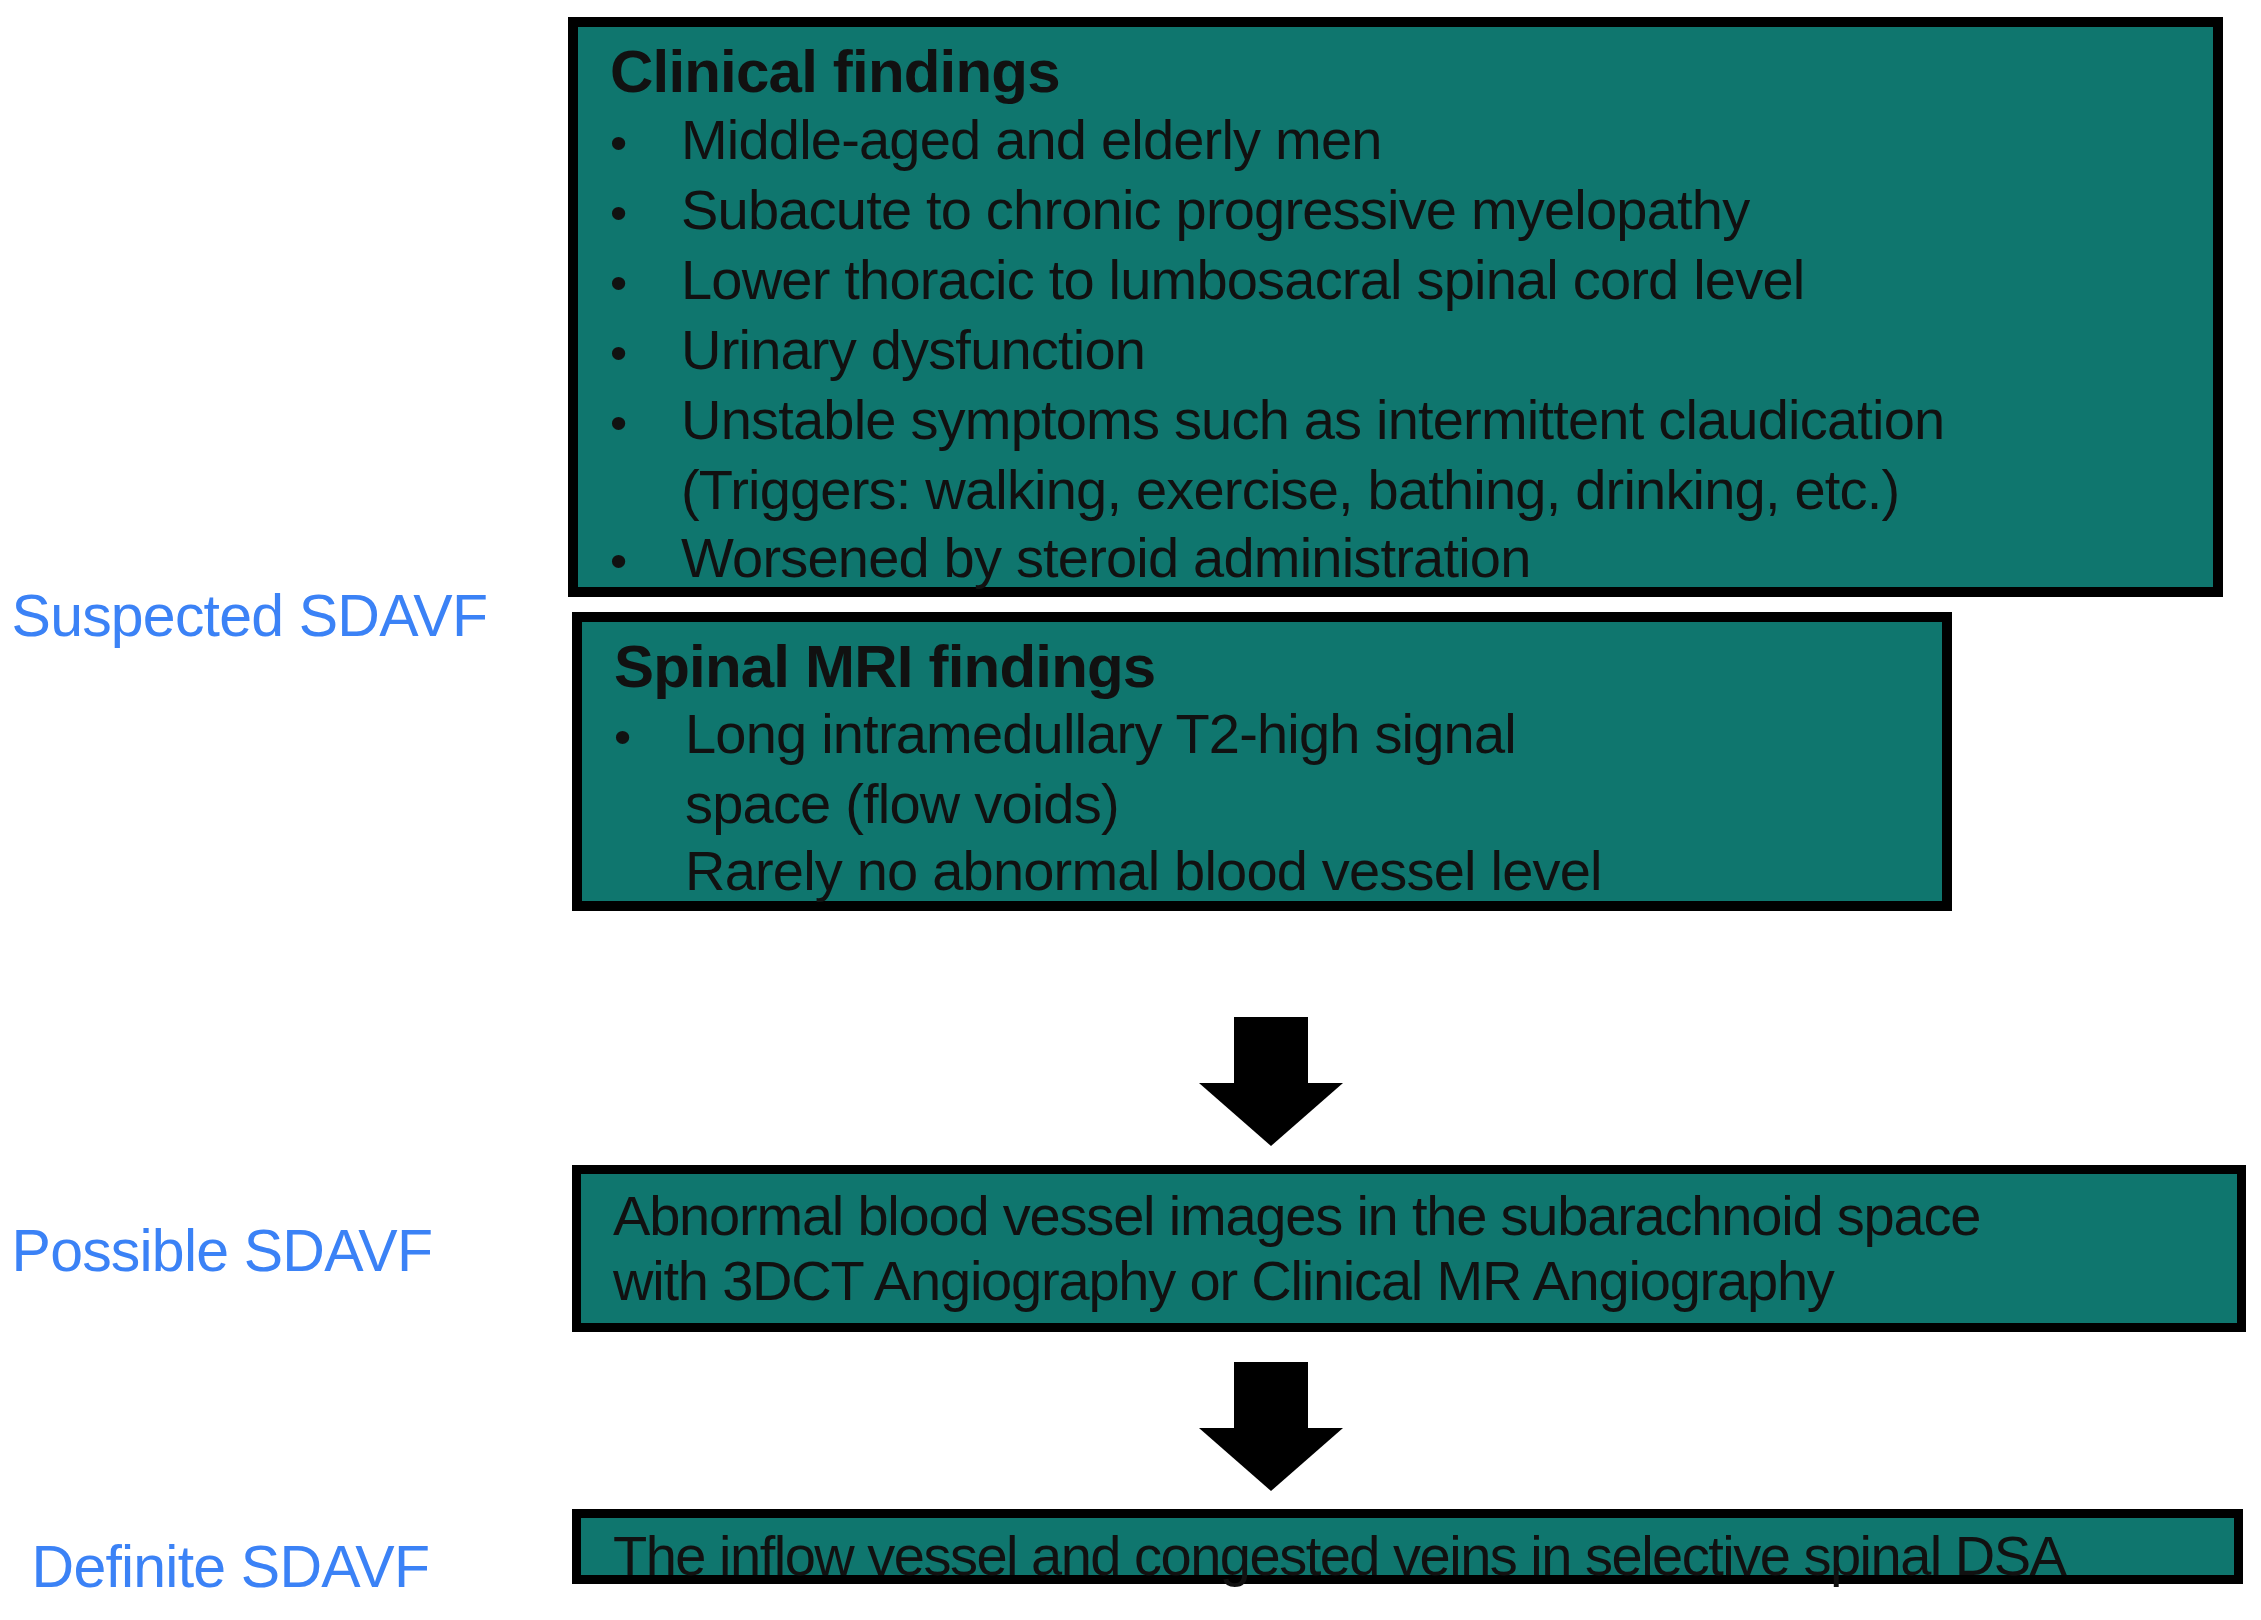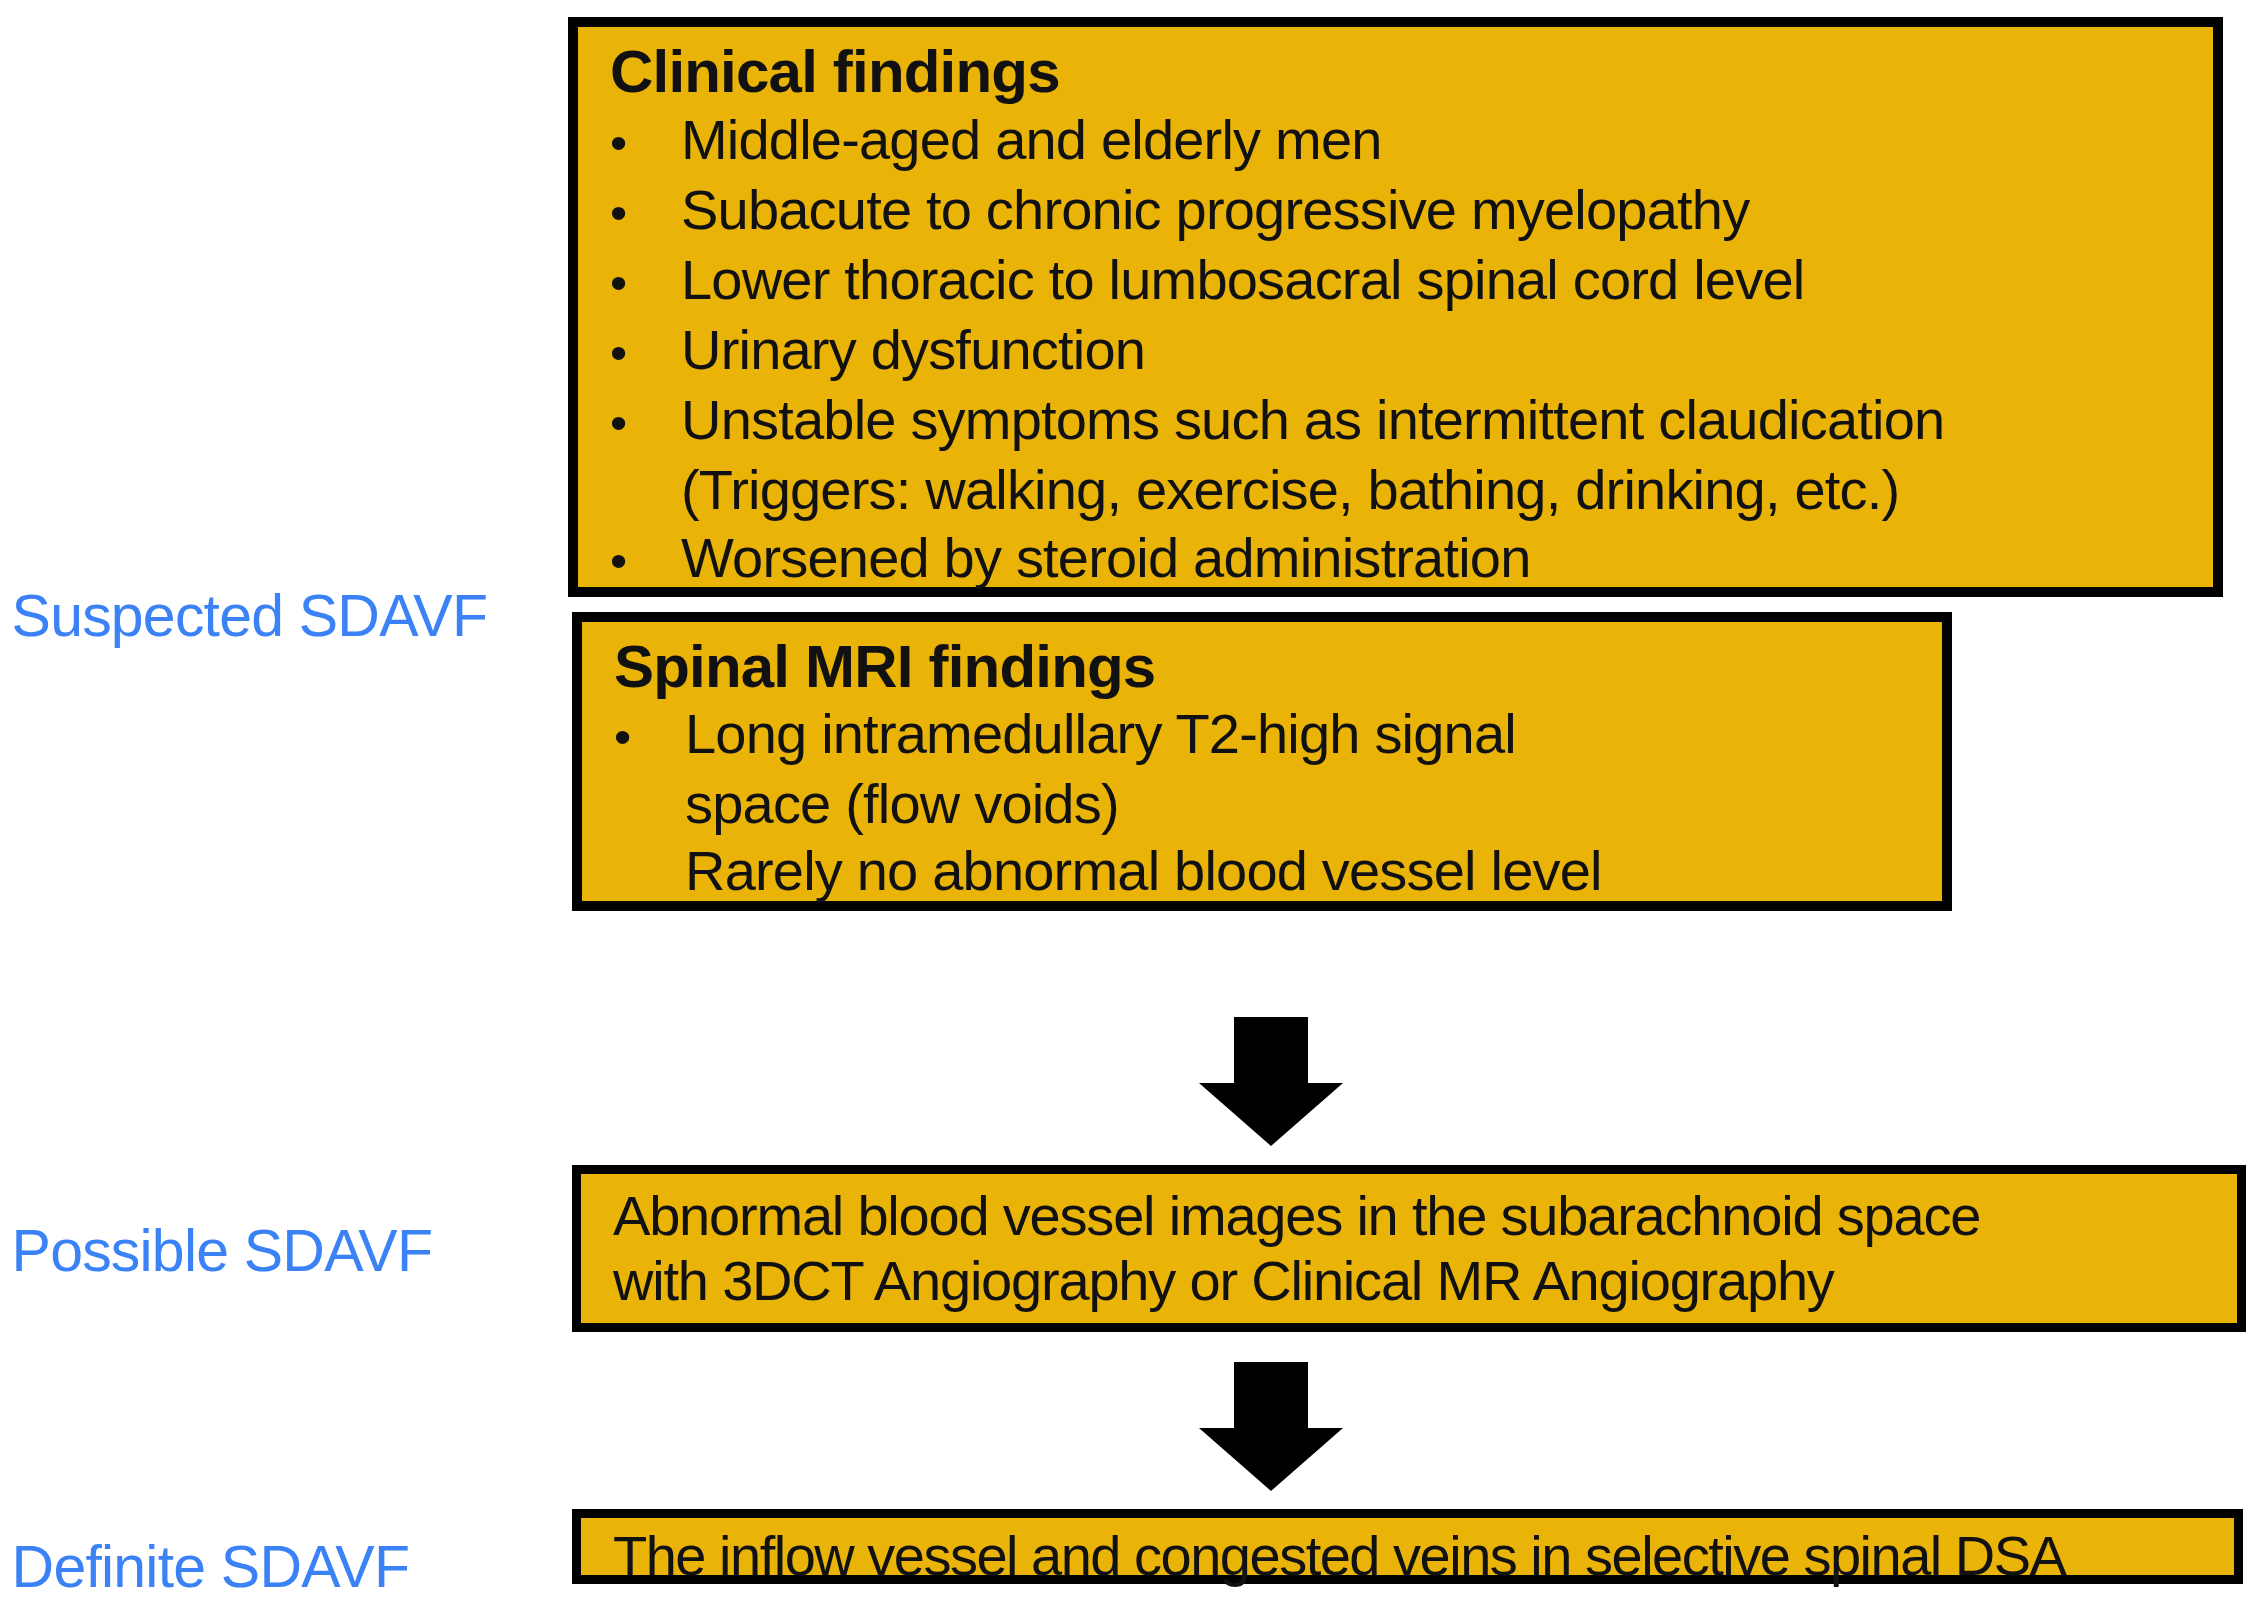--- a/index.html
+++ b/index.html
@@ -14,21 +14,21 @@
     background: #ffffff;
     font-family: "Liberation Sans", "DejaVu Sans", sans-serif;
     color: #111111;
     letter-spacing: -0.8px;
     overflow: hidden;
   }
   .box {
     position: absolute;
     box-sizing: border-box;
     border: 10px solid #000000;
-    background: #eab308;
+    background: #0f766e;
   }
   .box .inner {
     padding: 10.8px 32px;
   }
   .btitle {
     font-weight: bold;
     font-size: 60px;
     line-height: 68px;
     white-space: nowrap;
   }
@@ -77,21 +77,21 @@
     border-top: 63px solid #000000;
   }
 </style>
 </head>
 <body>
 
 <div id="canvas">
 
   <div class="stage-label" style="top: 581px;">Suspected SDAVF</div>
   <div class="stage-label" style="top: 1192px; margin-top: 24px;">Possible SDAVF</div>
-  <div class="stage-label" style="top: 1532px;">Definite SDAVF</div>
+  <div class="stage-label" style="top: 1532px; margin-left: 20px;">Definite SDAVF</div>
 
   <div class="box" id="clinical-box" style="left: 568px; top: 17px; width: 1655px; height: 580px;">
     <div class="inner">
       <div class="btitle">Clinical findings</div>
       <div class="line">
         <span class="bullet">•</span><span>Middle-aged and elderly men</span>
       </div>
       <div class="line">
         <span class="bullet">•</span><span>Subacute to chronic progressive myelopathy</span>
       </div>

